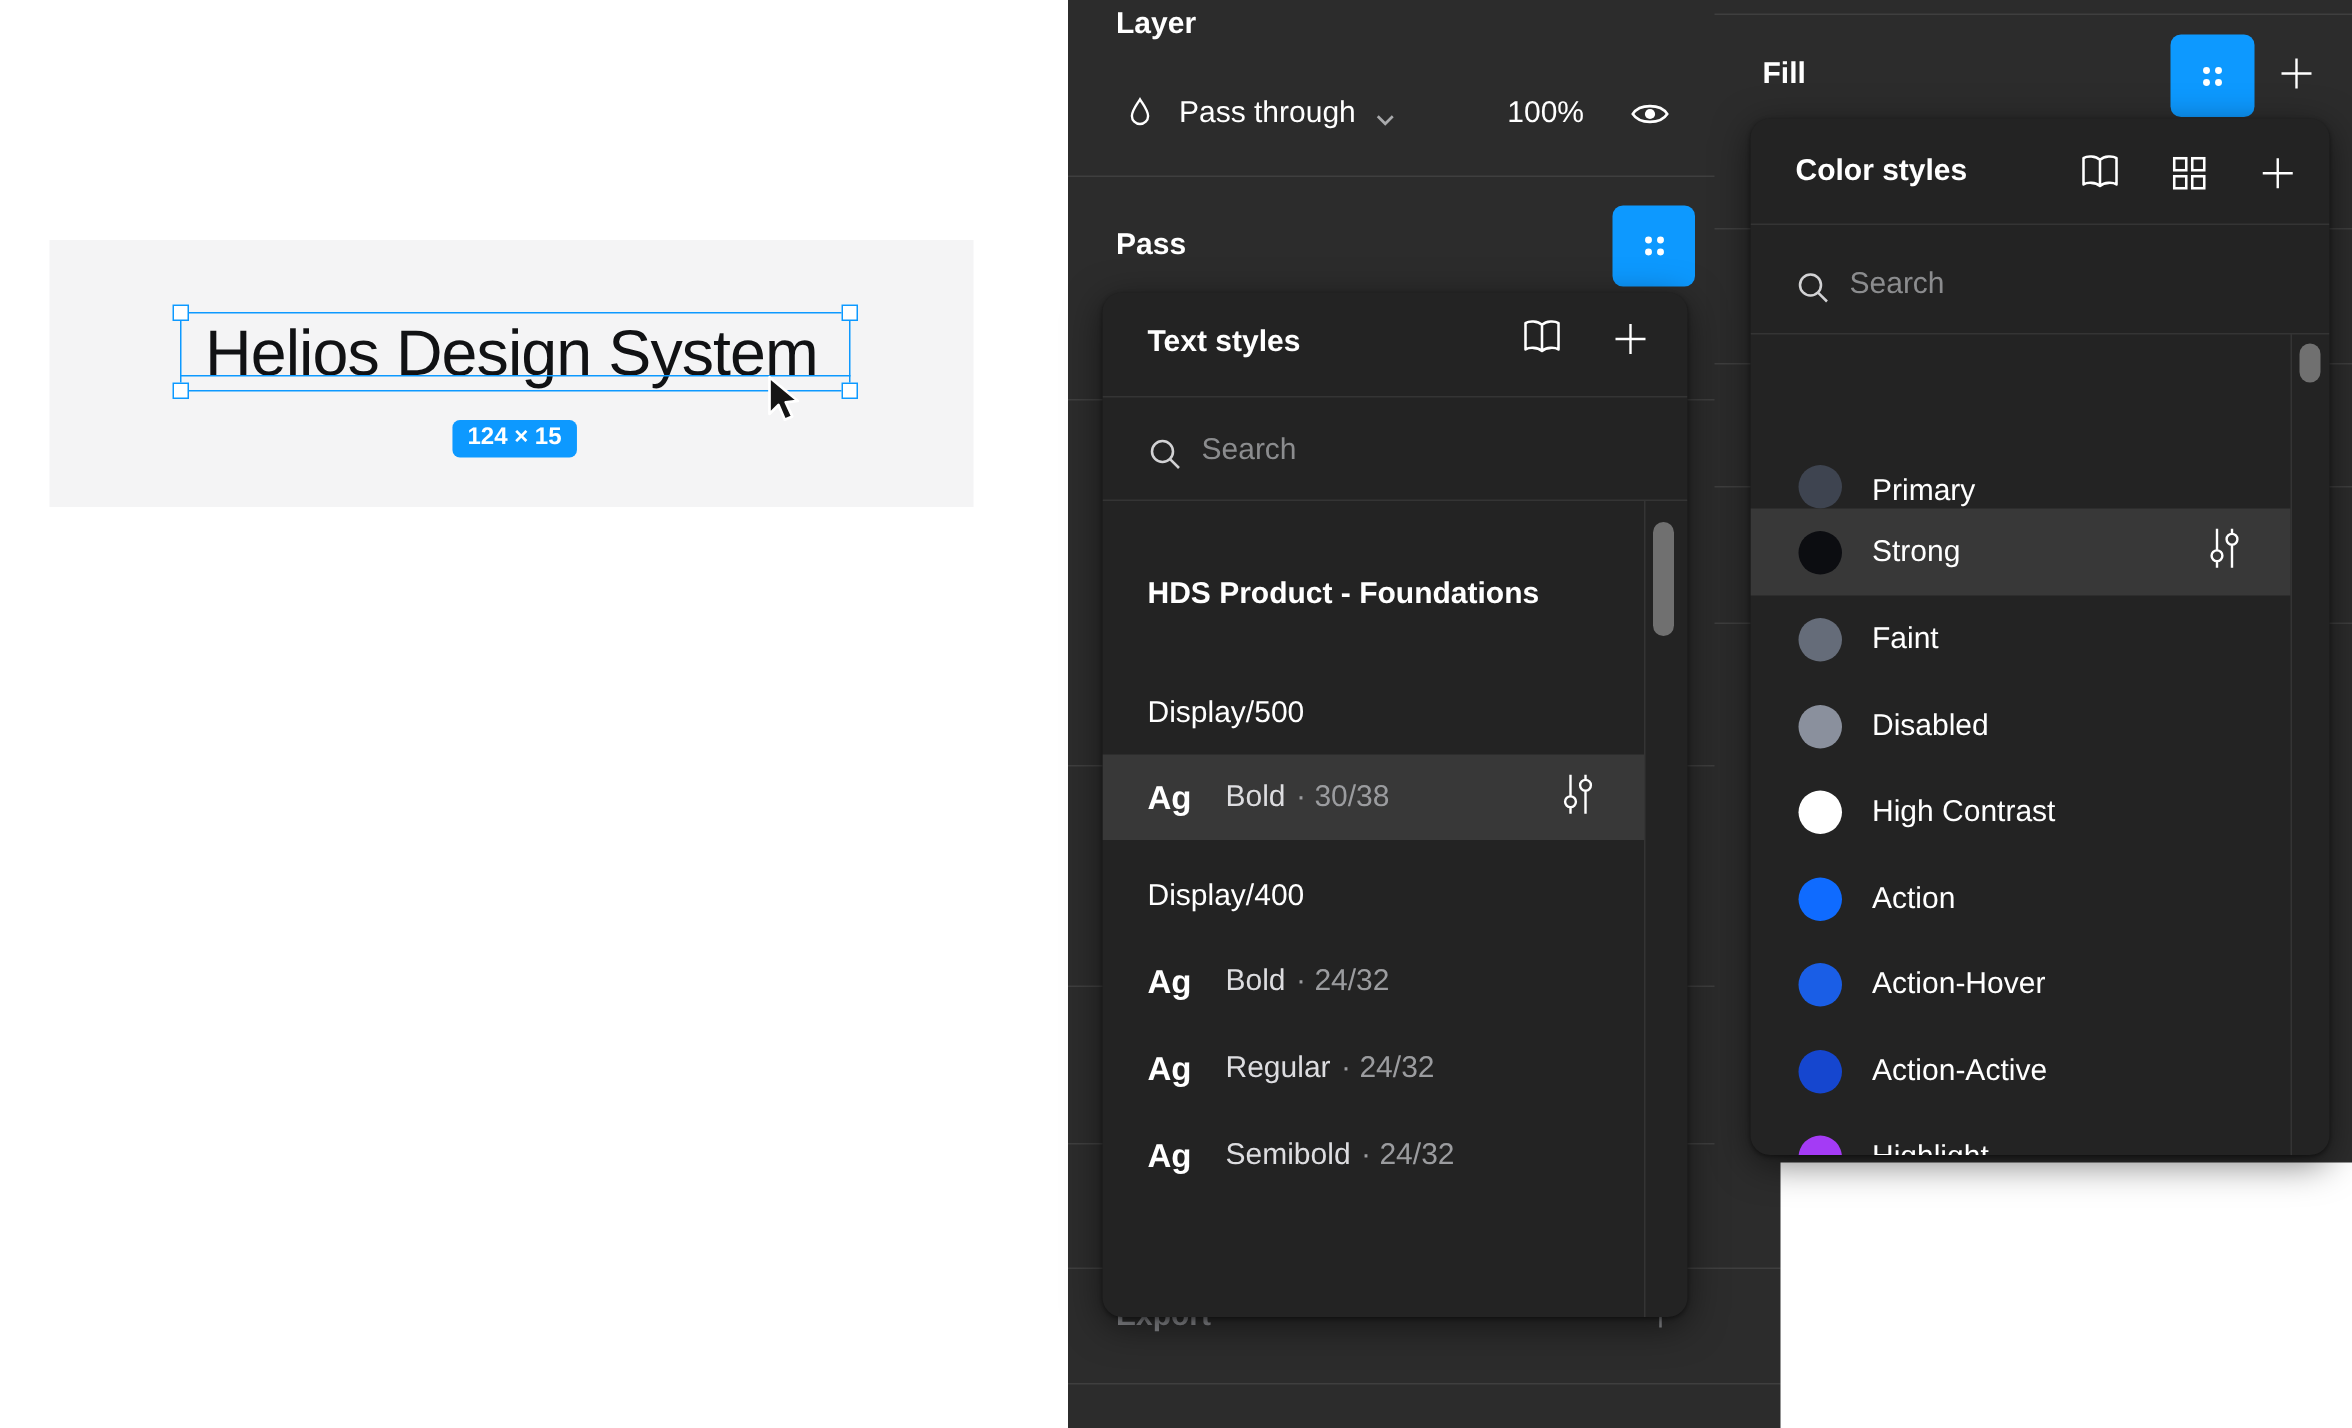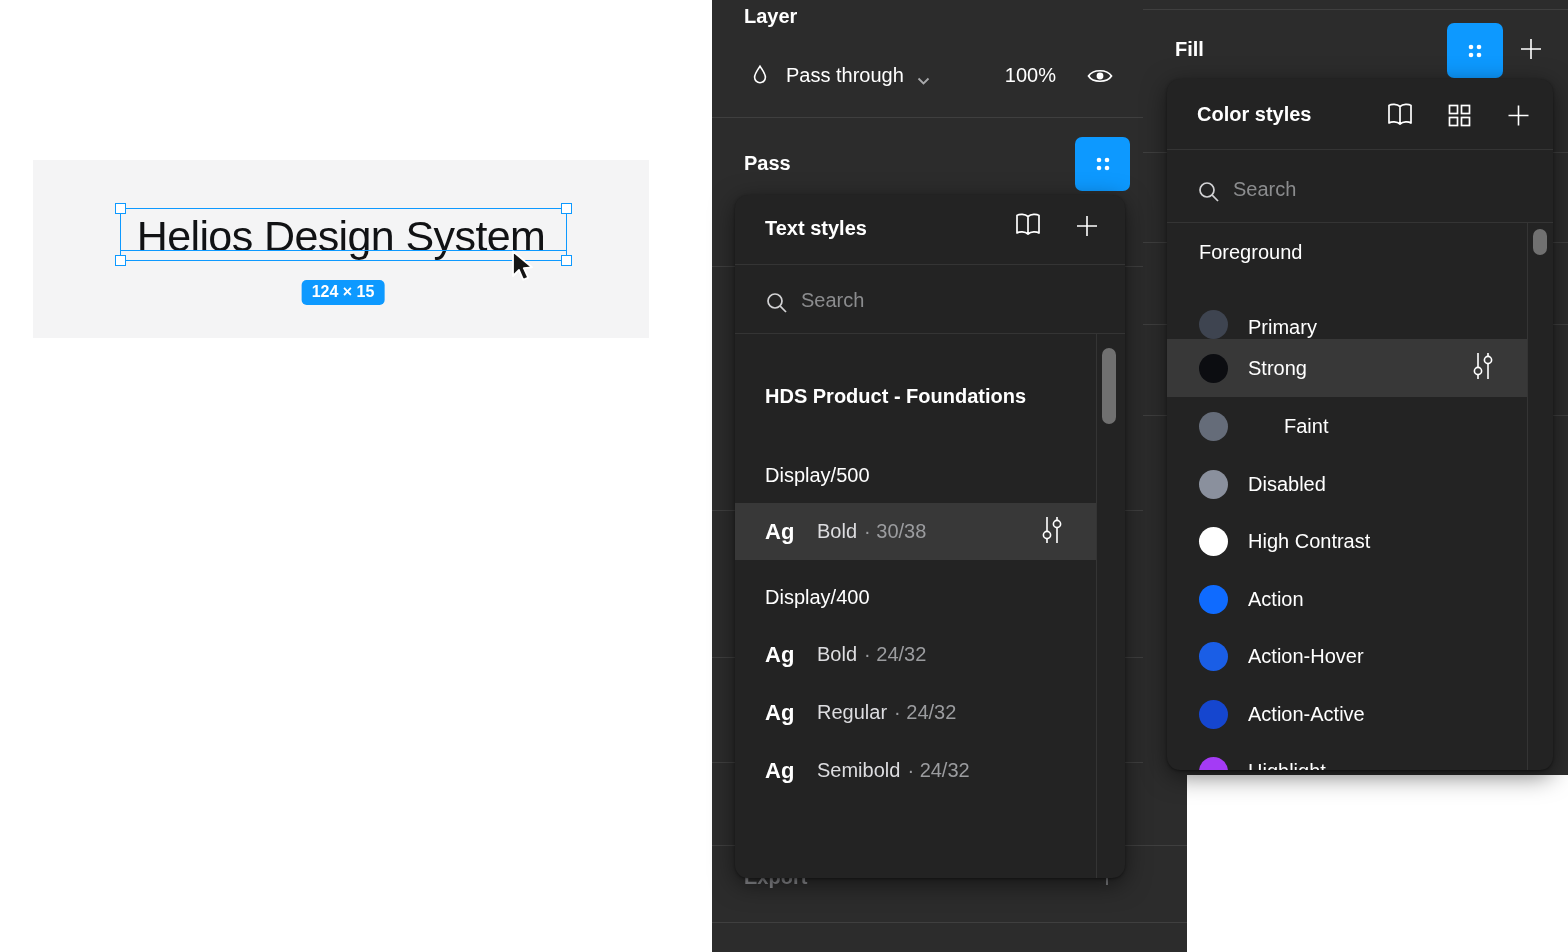--- a/index.html
+++ b/index.html
@@ -320,42 +320,39 @@
         <path d="M15.2 15.2 L21 21" stroke="#d2d2d4" stroke-width="1.7"></path>
       </svg>
     </div>
     <input class="abs search-input" id="cs-search" placeholder="Search" style="">
     <div class="p-div" style="top:143px;"></div>
 
     <div class="abs" id="cs-list">
       <div class="vtrack" id="cs-track"></div>
       <div class="thumb" id="cs-thumb"></div>
 
-      <div class="row cs-row" style="top:0;">
-        <span class="item-text">Foreground</span>
-      </div>
 
       <div class="row cs-row" style="top:58px;align-items:flex-end;">
         <span class="swatch" style="background: rgb(62, 68, 80);"></span>
         <span class="item-text label">Primary</span>
       </div>
 
       <div class="row cs-row selected" style="top:116px;text-align:right;">
         <span class="swatch" style="background: rgb(12, 13, 17);"></span>
         <span class="item-text label">Strong</span>
         <span class="sliders-right">
           <svg width="24" height="32" viewBox="0 0 24 32">
             <path d="M7 3 V29 M17 3 V29" stroke="#ffffff" stroke-width="1.6"></path>
             <circle cx="7" cy="21" r="3.6" fill="#383838" stroke="#ffffff" stroke-width="1.6"></circle>
             <circle cx="17" cy="10" r="3.6" fill="#383838" stroke="#ffffff" stroke-width="1.6"></circle>
           </svg>
         </span>
       </div>
 
-      <div class="row cs-row" style="top:174px;gap:36px;">
+      <div class="row cs-row" style="top:174px;">
         <span class="swatch" style="background: rgb(101, 108, 121);"></span>
         <span class="item-text label">Faint</span>
       </div>
 
       <div class="row cs-row" style="top:232px;">
         <span class="swatch" style="background: rgb(138, 144, 157);"></span>
         <span class="item-text label">Disabled</span>
       </div>
 
       <div class="row cs-row" style="top:289px;">

